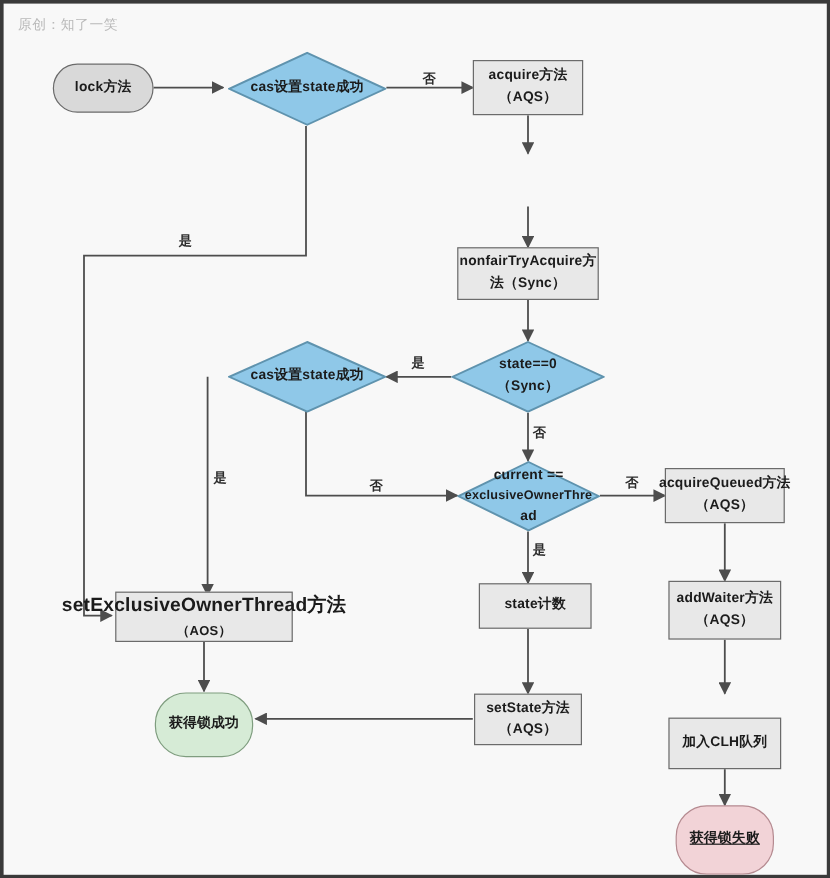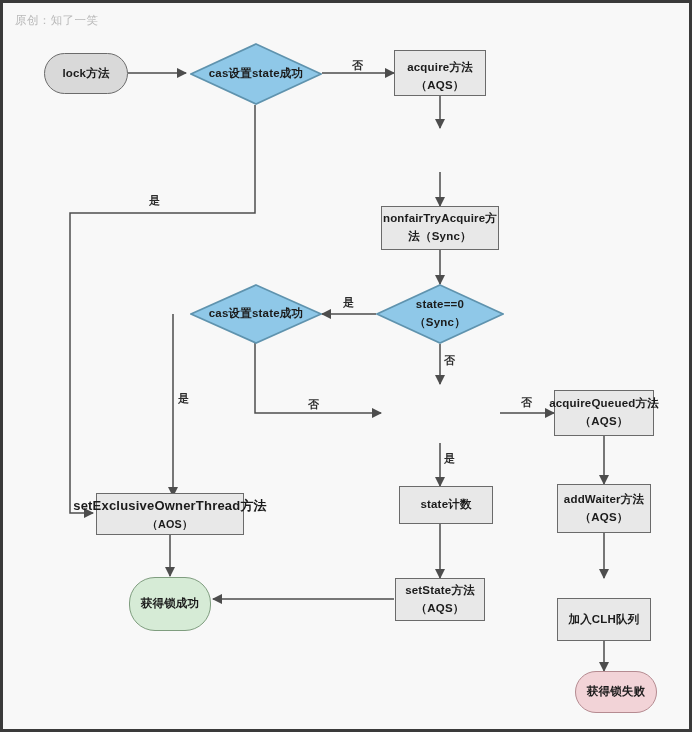--- a/index.html
+++ b/index.html
@@ -164,21 +164,21 @@
     <span class="ln">lock方法</span>
   </div>
 
   <div class="node diamond" style="left:187px; top:40px; width:132px; height:62px;">
     <svg class="dia-shape" viewBox="0 0 132 62" preserveAspectRatio="none">
       <polygon points="66,1 131,31 66,61 1,31" fill="#8fc8e8" stroke="#5f93ae" stroke-width="1.6"></polygon>
     </svg>
     <span class="dia-text">cas设置state成功</span>
   </div>
 
-  <div class="node rect" style="left:391px; top:47px; width:92px; height:46px;justify-content:flex-end;">
+  <div class="node rect" style="left:391px; top:47px; width:92px; height:46px;">
     <span class="ln">acquire方法</span>
     <span class="ln">（AQS）</span>
   </div>
 
 
   <div class="node rect" style="left:378px; top:203px; width:118px; height:44px;">
     <span class="ln">nonfairTryAcquire方</span>
     <span class="ln">法（Sync）</span>
   </div>
 
@@ -192,50 +192,60 @@
     </div>
   </div>
 
   <div class="node diamond" style="left:187px; top:281px; width:132px; height:60px;">
     <svg class="dia-shape" viewBox="0 0 132 60" preserveAspectRatio="none">
       <polygon points="66,1 131,30 66,59 1,30" fill="#8fc8e8" stroke="#5f93ae" stroke-width="1.6"></polygon>
     </svg>
     <span class="dia-text">cas设置state成功</span>
   </div>
 
+  <div class="node diamond" style="left:378px; top:381px; width:119px; height:59px;">
+    <svg class="dia-shape" viewBox="0 0 119 59" preserveAspectRatio="none">
+      <polygon points="59.5,1 118,29.5 59.5,58 1,29.5" fill="#8fc8e8" stroke="#5f93ae" stroke-width="1.6"></polygon>
+    </svg>
+    <div class="dia-text" style="width:92%;">
+      <span class="ln">current ==</span>
+      <span class="ln" style="font-size:10.5px;">exclusiveOwnerThre</span>
+      <span class="ln">ad</span>
+    </div>
+  </div>
 
   <div class="node rect" style="left:551px; top:387px; width:100px; height:46px;">
     <span class="ln">acquireQueued方法</span>
     <span class="ln">（AQS）</span>
   </div>
 
   <div class="node rect" style="left:554px; top:481px; width:94px; height:49px;">
     <span class="ln">addWaiter方法</span>
     <span class="ln">（AQS）</span>
   </div>
 
   <div class="node rect" style="left:554px; top:575px; width:94px; height:43px;margin-top:20px;">
     <span class="ln">加入CLH队列</span>
   </div>
 
   <div class="node rect" style="left:93px; top:490px; width:148px; height:42px;">
-    <span class="ln" style="font-size:13px;">setExclusiveOwnerThread方法</span>
+    <span class="ln" style="font-size:16px;">setExclusiveOwnerThread方法</span>
     <span class="ln" style="font-size:10.8px;">（AOS）</span>
   </div>
 
   <div class="node rect" style="left:396px; top:483px; width:94px; height:38px;">
     <span class="ln">state计数</span>
   </div>
 
   <div class="node rect" style="left:392px; top:575px; width:90px; height:43px;">
     <span class="ln">setState方法</span>
     <span class="ln">（AQS）</span>
   </div>
 
   <div class="node success" style="left:126px; top:574px; width:82px; height:54px;">
     <span class="ln">获得锁成功</span>
   </div>
 
-  <div class="node fail" style="left:572px; top:668px; width:82px; height:42px;">
+  <div class="node fail" style="left:560px; top:668px; width:82px; height:58px;text-decoration:underline;">
     <span class="ln">获得锁失败</span>
   </div>
 
 </div>
 
 </body></html>

